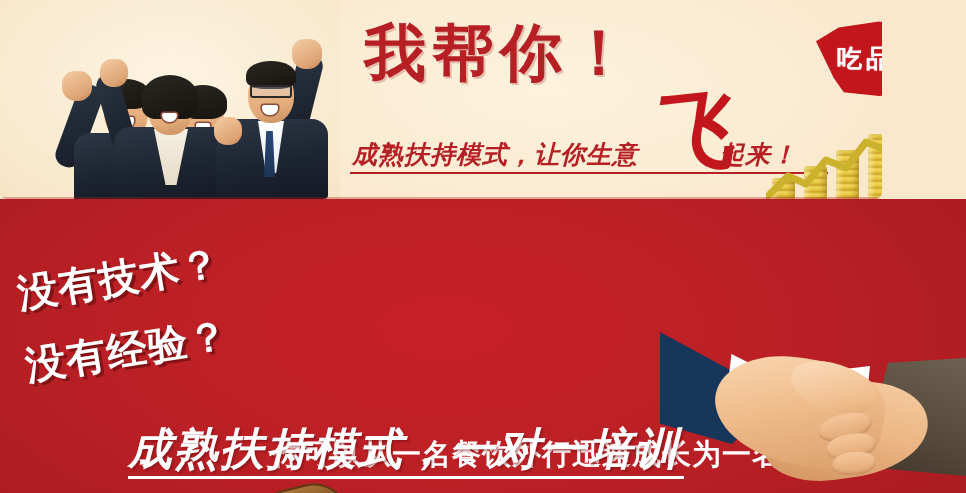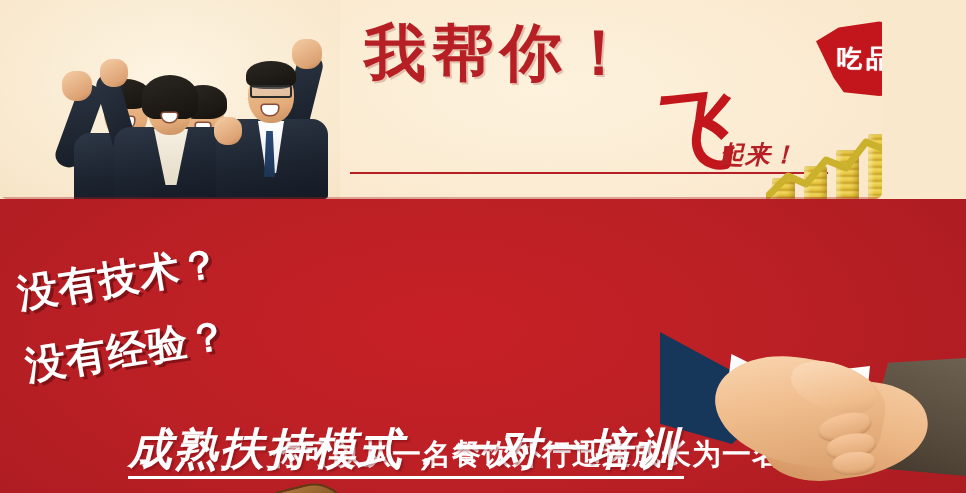--- a/index.html
+++ b/index.html
@@ -455,20 +455,21 @@
     <div class="logo">
       <div class="logo-fan"></div>
       <div class="logo-chars">
         <span>吃</span>
         <span>品</span>
         <span>窝</span>
       </div>
     </div>
 
     <div class="subline-wrap">
+      <div class="subline">成熟扶持模式，让你生意</div>
       <div class="fly-char">飞</div>
       <div class="subline-tail">起来！</div>
       <div class="subline-underline"></div>
     </div>
 
     <div class="coin-chart">
       <div class="coin-stack" style="left:6px;  height:22px;"></div>
       <div class="coin-stack" style="left:38px; height:34px;"></div>
       <div class="coin-stack" style="left:70px; height:50px;"></div>
       <div class="coin-stack" style="left:102px;height:66px;"></div>

